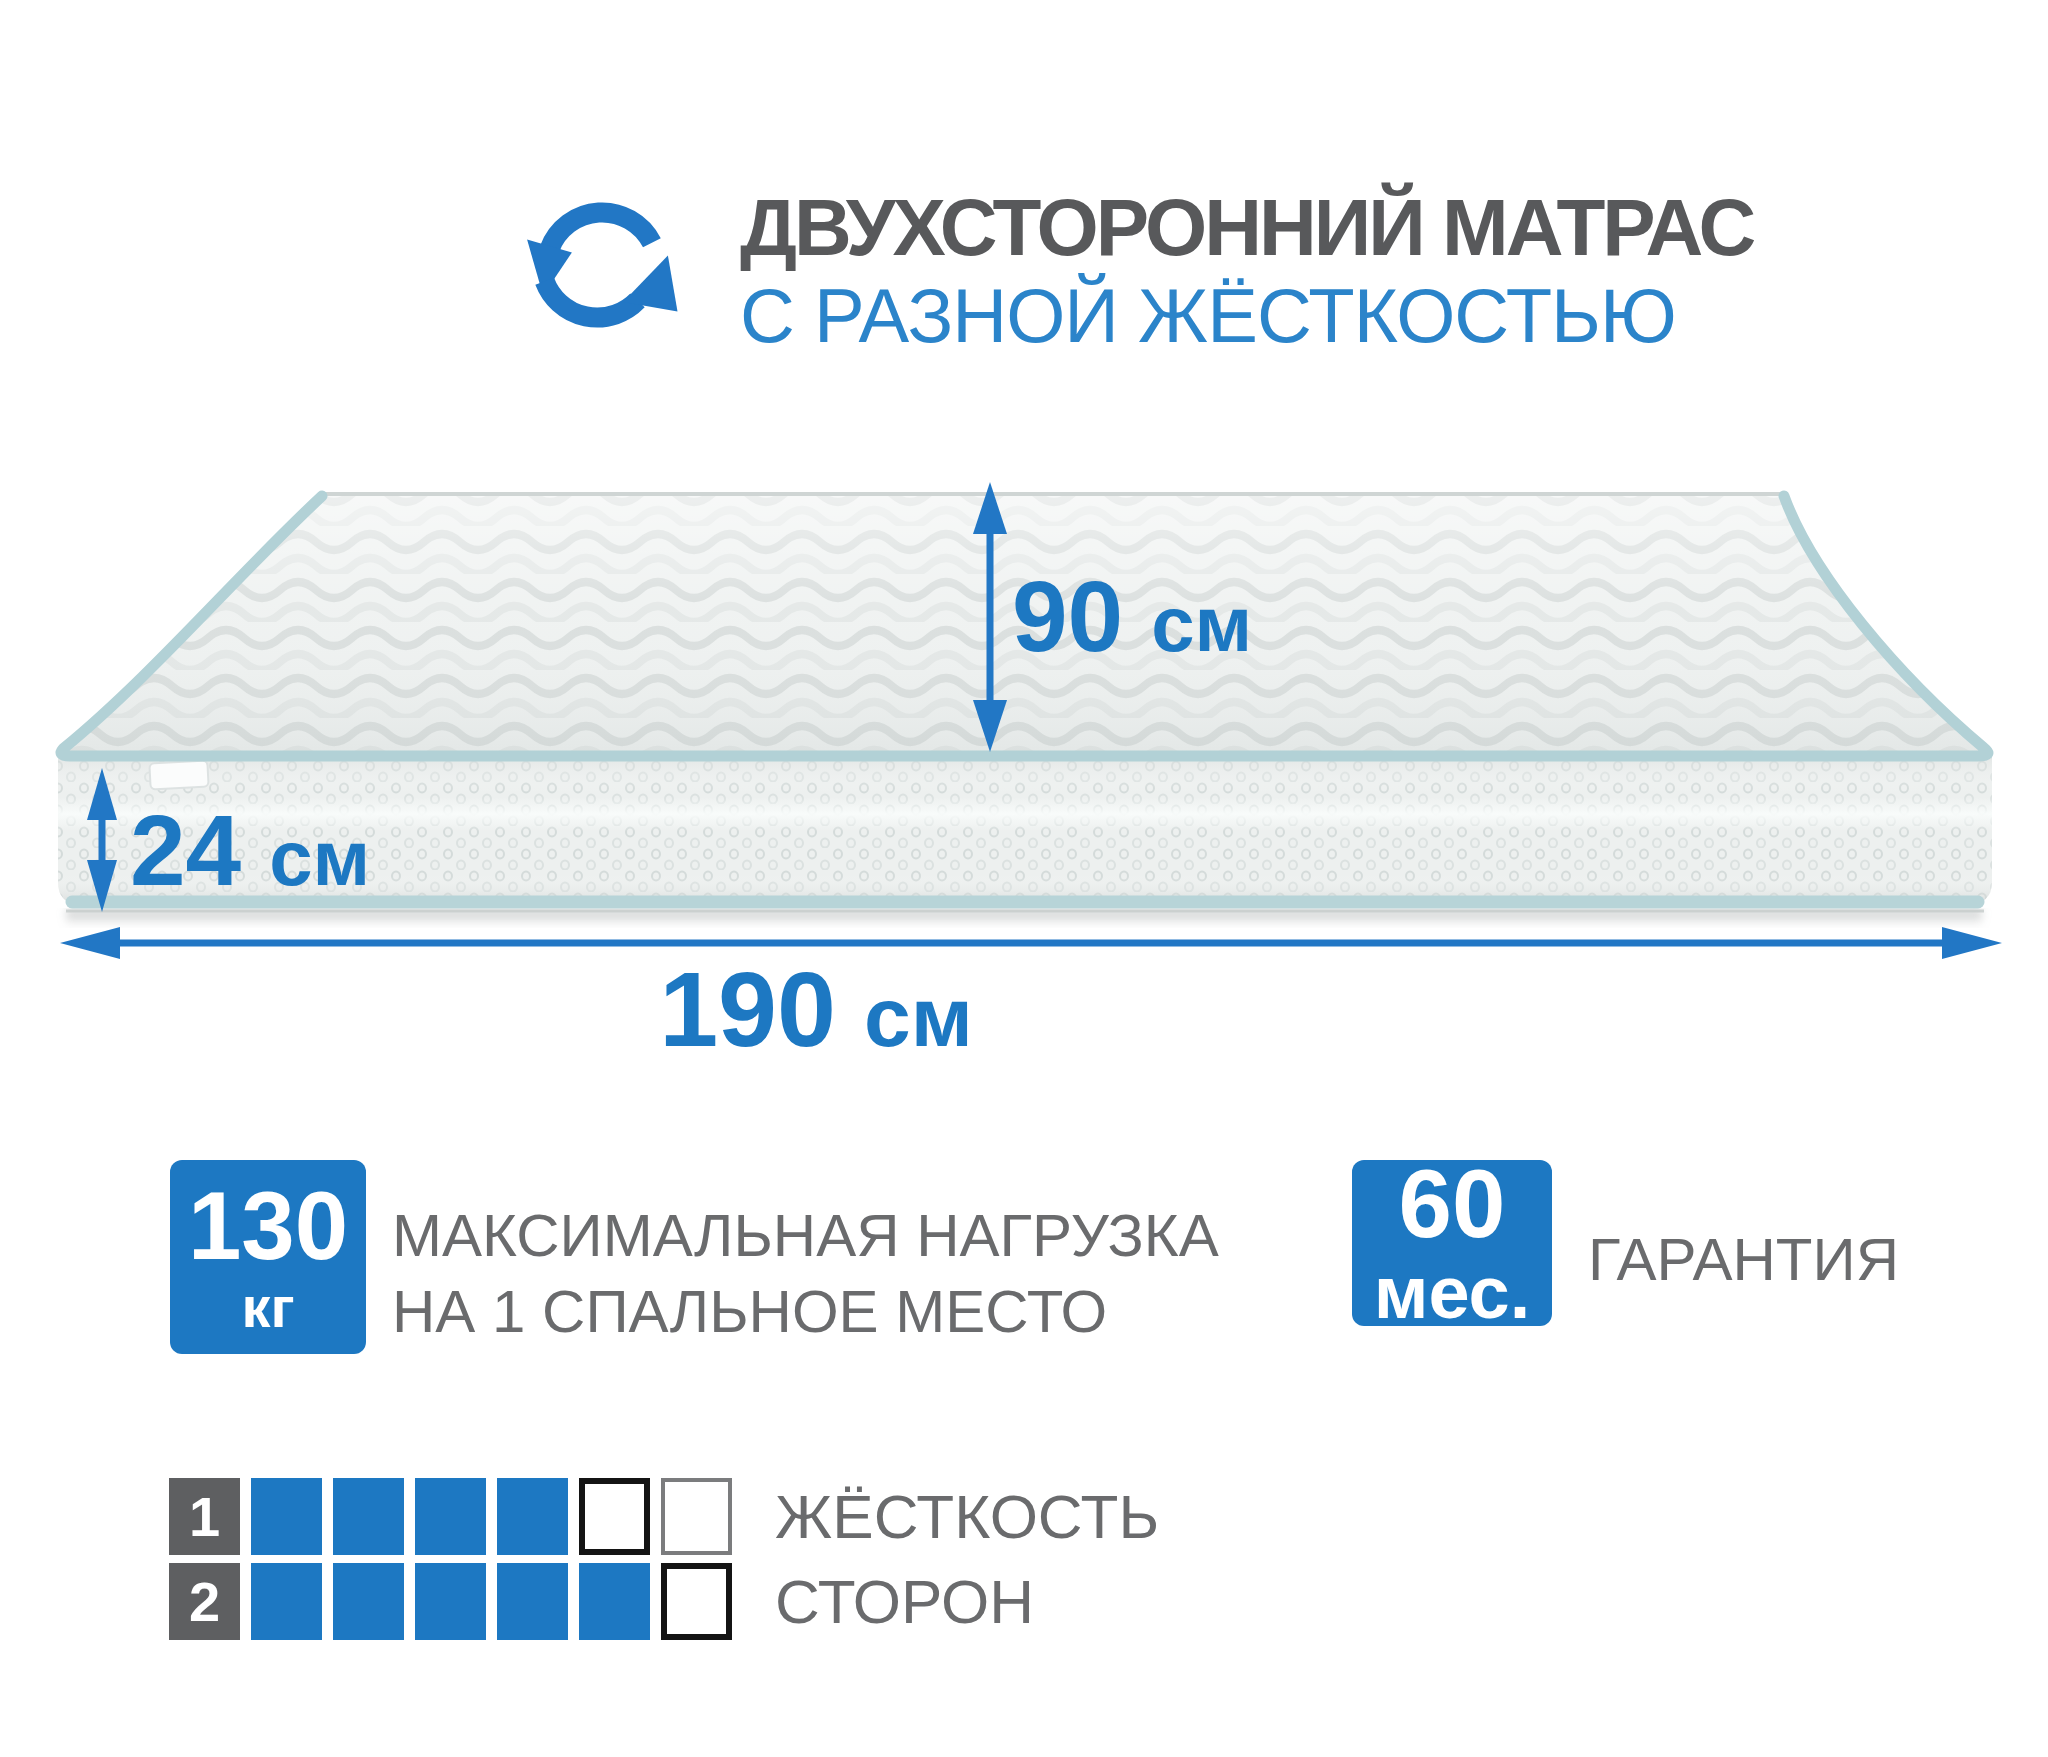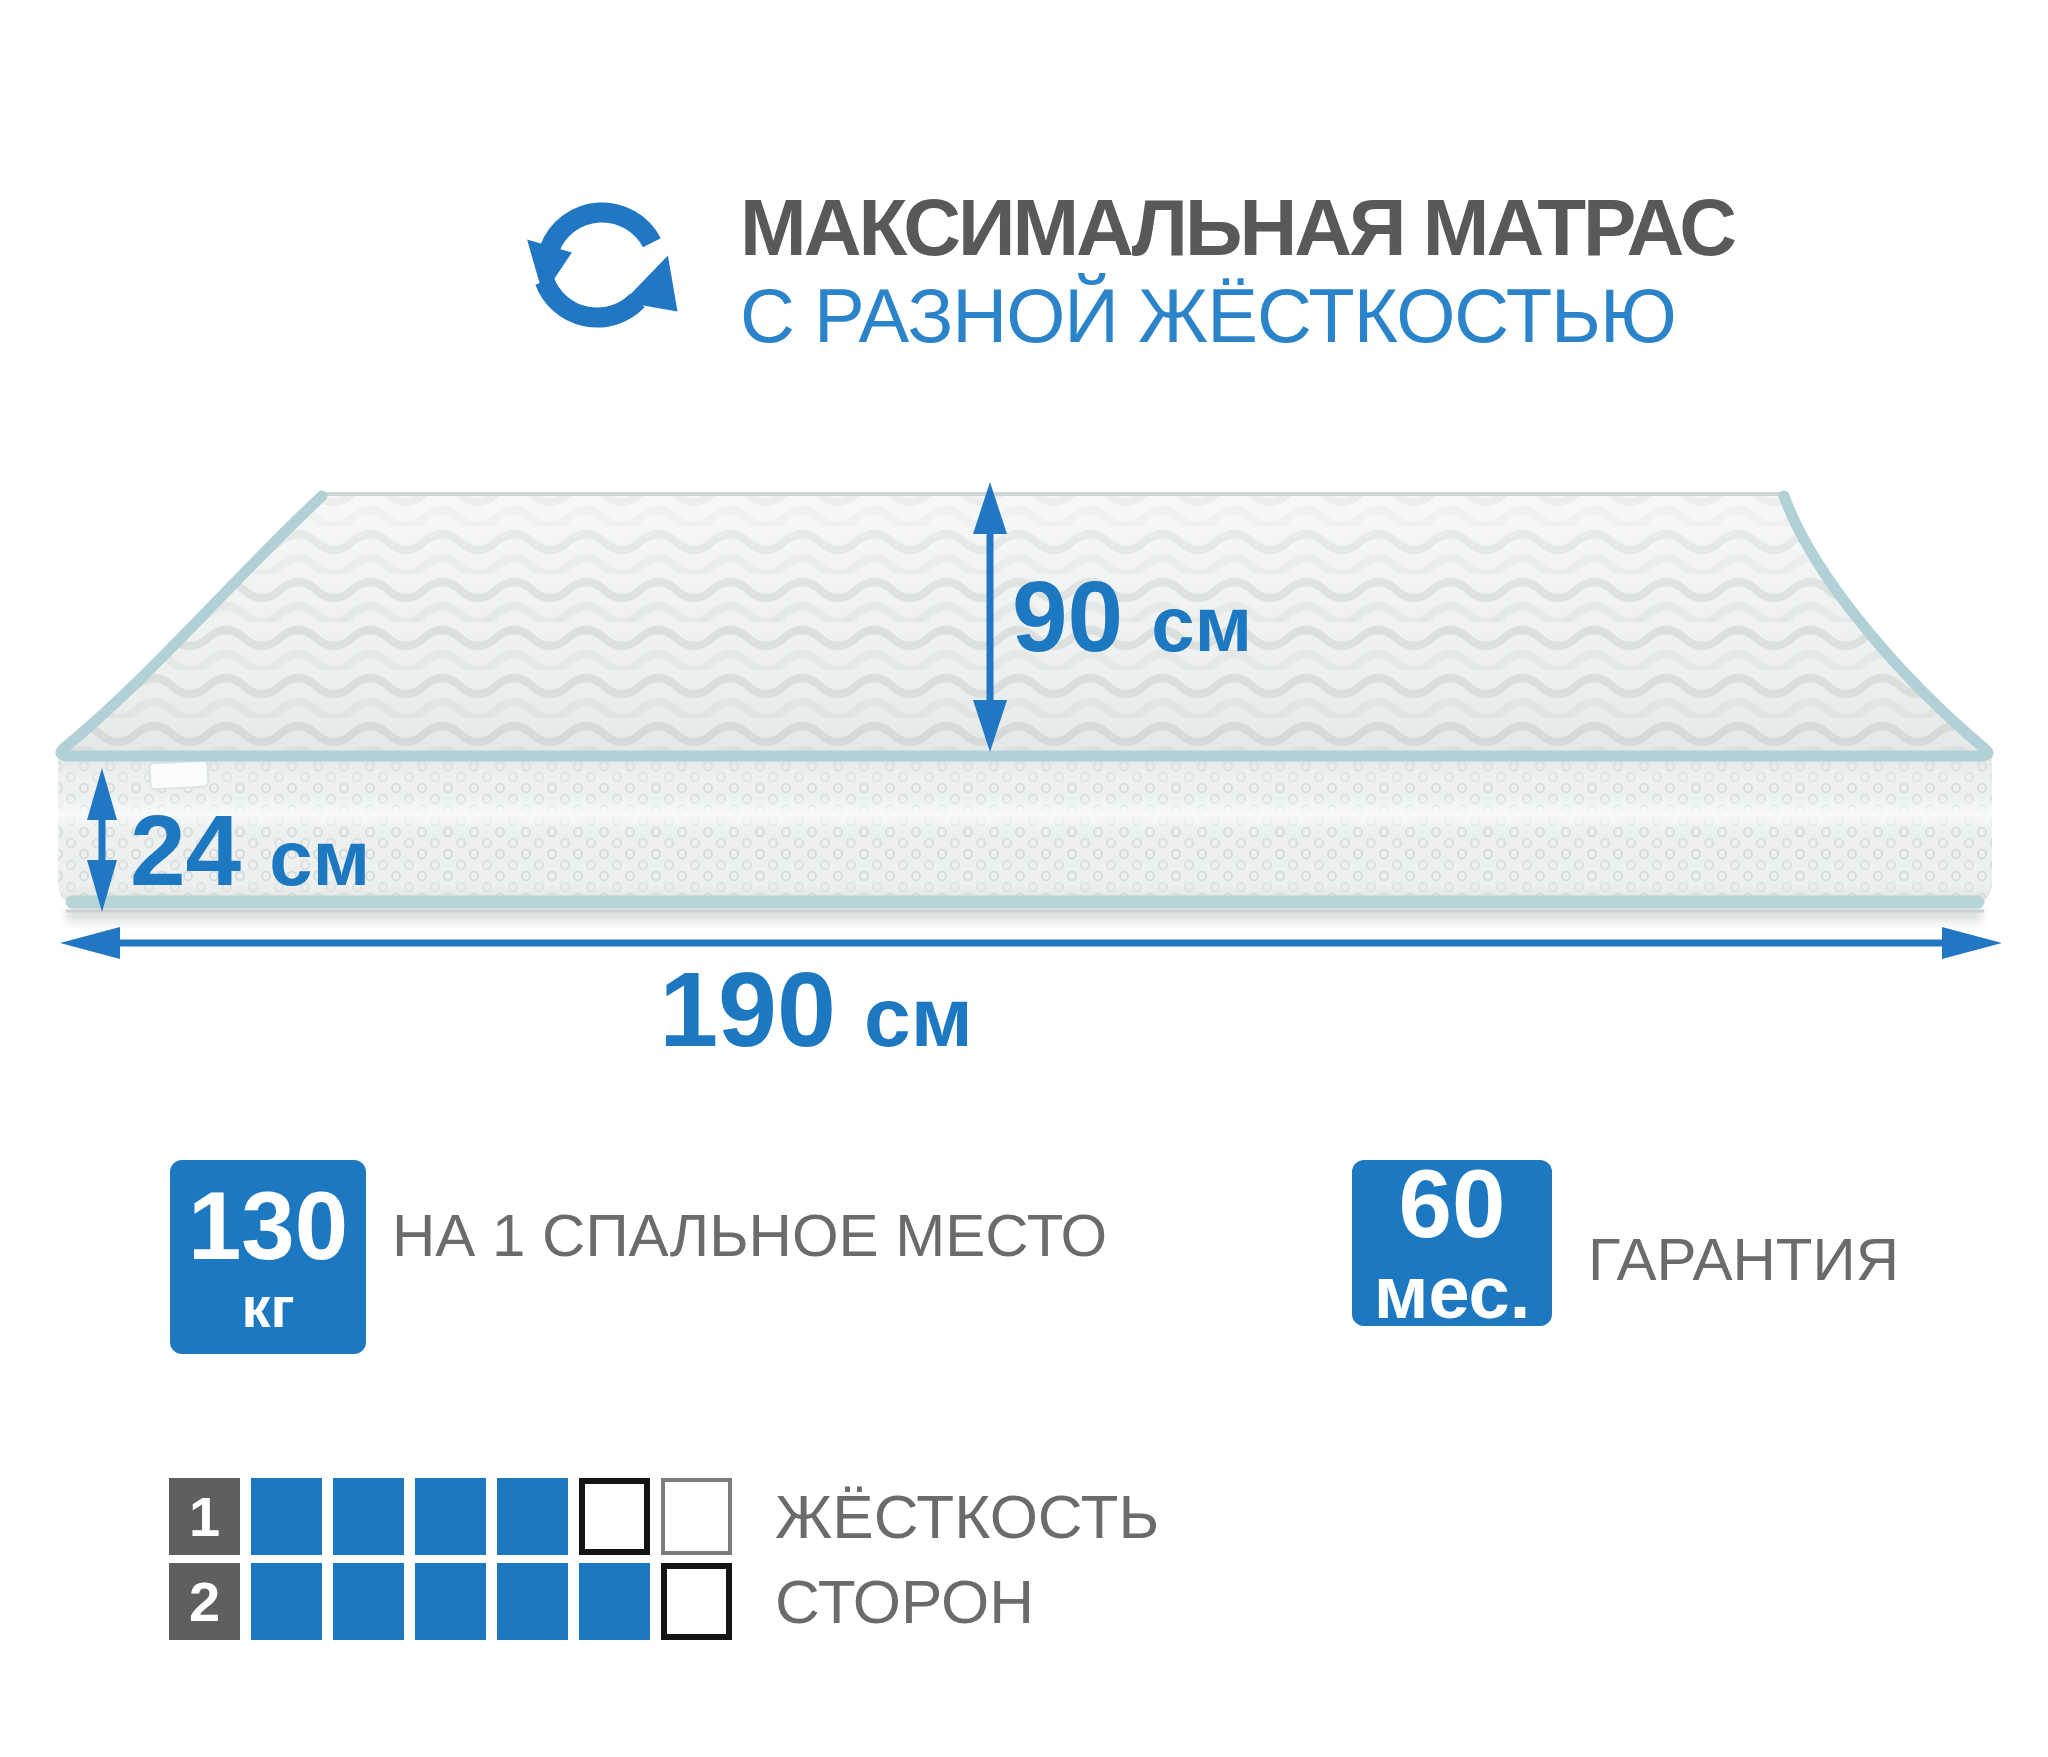--- a/index.html
+++ b/index.html
@@ -54,21 +54,21 @@
 <body>
 
 <div class="stage">
 
   <svg class="abs hd-icon" viewBox="0 0 200 200">
     <path d="M168 76 A70 70 0 0 0 40 84" fill="none" stroke="#2277c5" stroke-width="25"></path>
     <polygon points="12,72 68,88 32,142" fill="#2277c5"></polygon>
     <path d="M34 124 A70 70 0 0 0 150 148" fill="none" stroke="#2277c5" stroke-width="25"></path>
     <polygon points="188,92 200,162 132,150" fill="#2277c5"></polygon>
   </svg>
-  <div class="abs hd-title">МАКСИМАЛЬНАЯ МАТРАС</div>
+  <div class="abs hd-title">ДВУХСТОРОННИЙ МАТРАС</div>
   <div class="abs hd-sub">С РАЗНОЙ ЖЁСТКОСТЬЮ</div>
 
   <svg class="abs" style="left:0;top:430px;width:2048px;height:590px" viewBox="0 0 2048 590">
     <defs>
       <pattern id="quilt" width="72" height="48" patternUnits="userSpaceOnUse">
         <rect width="72" height="48" fill="#eef1f0"></rect>
         <path d="M-8,16 Q10,0 28,16 T64,16 T100,16" fill="none" stroke="#d7dcdb" stroke-width="8"></path>
         <path d="M-8,40 Q10,24 28,40 T64,40 T100,40" fill="none" stroke="#e2e6e5" stroke-width="8"></path>
       </pattern>
       <pattern id="dots" width="26" height="22" patternUnits="userSpaceOnUse">
@@ -146,20 +146,21 @@
   </div>
   <div class="abs dim dim-width">
     <span class="val">190</span><span class="unit">см</span>
   </div>
 
   <div class="abs badge badge-load">
     <div class="bval">130</div>
     <div class="bunit">кг</div>
   </div>
   <div class="abs cap cap-load">
+    <div>МАКСИМАЛЬНАЯ НАГРУЗКА</div>
     <div>НА 1 СПАЛЬНОЕ МЕСТО</div>
   </div>
 
   <div class="abs badge badge-war">
     <div class="bval">60</div>
     <div class="bunit">мес.</div>
   </div>
   <div class="abs cap cap-war">ГАРАНТИЯ</div>
 
   <div class="abs h-rows" id="hardness-rows">

